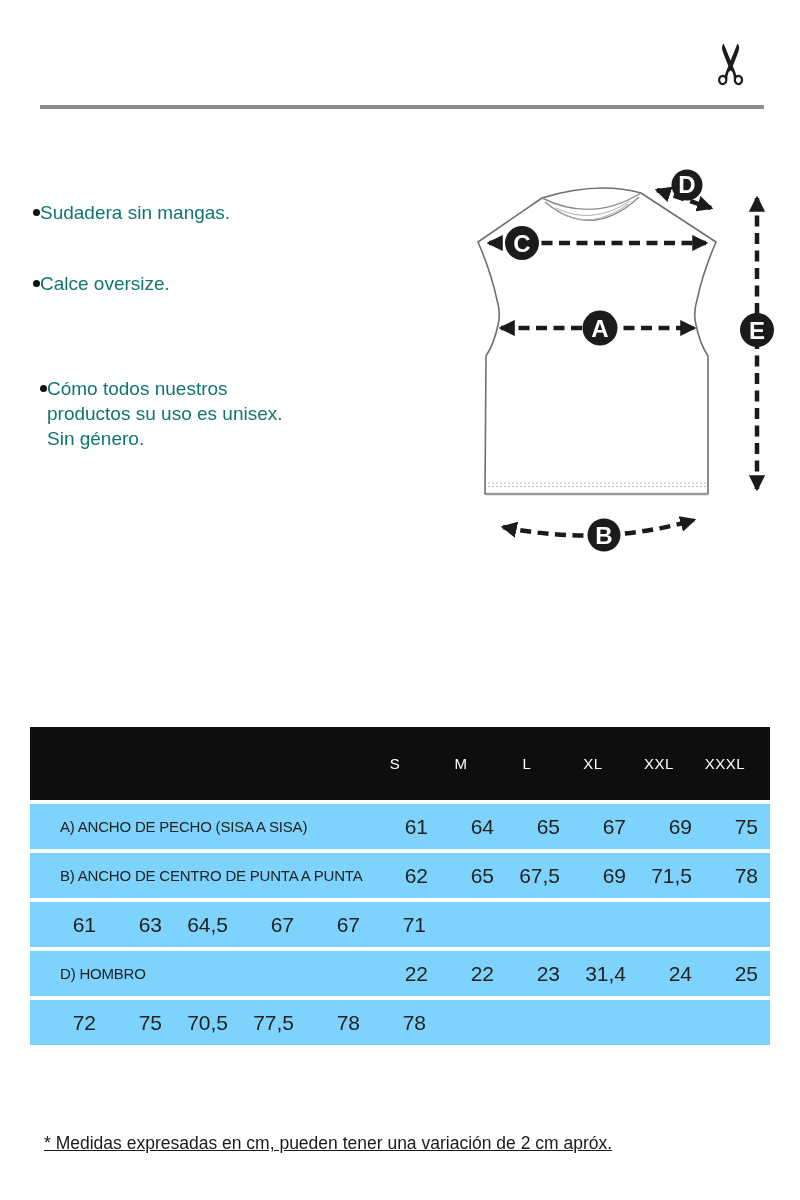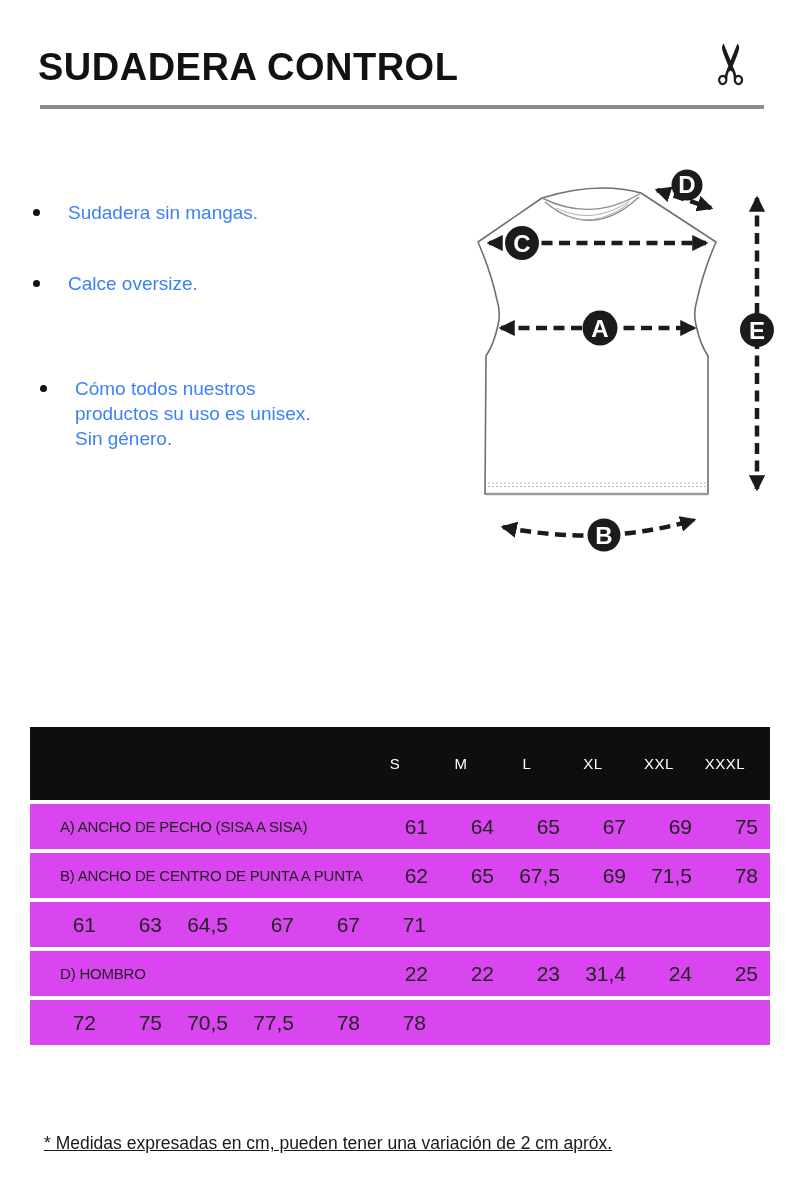--- a/index.html
+++ b/index.html
@@ -5,21 +5,21 @@
   html,body{margin:0;padding:0;background:#fff;}
   .page{position:relative;width:800px;height:1200px;background:#ffffff;overflow:hidden;
         font-family:"Liberation Sans",sans-serif;color:#111;}
   
   .title{position:absolute;left:38px;top:46px;margin:0;font-size:38px;font-weight:bold;
          letter-spacing:.5px;color:#121212;white-space:nowrap;}
   .scissors{position:absolute;left:700px;top:32px;width:64px;height:64px;font-size:56px;
             line-height:64px;text-align:center;transform:rotate(-90deg);color:#1b1b1b;}
   .rule{position:absolute;left:40px;top:105px;width:724px;height:4px;background:#8d8d8d;}
   
-  .feature{position:absolute;display:flex;gap:28px;font-size:19px;line-height:25px;color:#3b82f6;}
+  .feature{position:absolute;display:flex;gap:0;font-size:19px;line-height:25px;color:#0f766e;}
   .feature .dot{flex:none;width:7px;height:7px;border-radius:50%;background:#111;margin-top:9px;}
   .ftext{white-space:pre-line;}
   .f1{left:33px;top:200px;}
   .f2{left:33px;top:271px;}
   .f3{left:33px;top:318px;}
   .f4{left:40px;top:376px;}
   
   .diagram{position:absolute;left:430px;top:140px;width:370px;height:440px;}
   .marrow{stroke:#1b1b1b;stroke-width:4.5;stroke-dasharray:11 6.5;fill:none;}
   .outline{stroke:#6f6f6f;stroke-width:1.6;fill:#ffffff;stroke-linejoin:round;}
@@ -29,32 +29,31 @@
   .hemline{stroke:#9a9a9a;stroke-width:2.5;}
   .badge circle{fill:#1b1b1b;}
   .badge text{fill:#ffffff;font-size:24px;font-weight:bold;text-anchor:middle;
               font-family:"Liberation Sans",sans-serif;}
   
   .sizetable{position:absolute;left:30px;top:727px;width:740px;}
   .thead{height:73px;background:#0e0e0e;display:flex;align-items:center;color:#fff;}
   .spacer{width:332px;}
   .col{width:66px;text-align:center;}
   .thead .col{font-size:15px;letter-spacing:.5px;}
-  .trow{height:45px;margin-top:4px;background:#d946ef;display:flex;align-items:center;color:#222;}
+  .trow{height:45px;margin-top:4px;background:#7dd3fc;display:flex;align-items:center;color:#222;}
   .rlabel{width:302px;padding-left:30px;font-size:15px;letter-spacing:-.2px;white-space:nowrap;}
   .trow .col{font-size:21px;text-align:right;}
   
   .footnote{position:absolute;left:44px;top:1133px;font-size:17.5px;color:#1a1a1a;text-decoration:underline;}
 </style>
 </head>
 <body>
 
 <div class="page">
 
-  <h1 class="title">SUDADERA CONTROL</h1>
   <span class="scissors">✂</span>
   <div class="rule"></div>
 
   <div class="feature f1">
     <span class="dot"></span>
     <span class="ftext">Sudadera sin mangas.</span>
   </div>
   <div class="feature f2">
     <span class="dot"></span>
     <span class="ftext">Calce oversize.</span>

